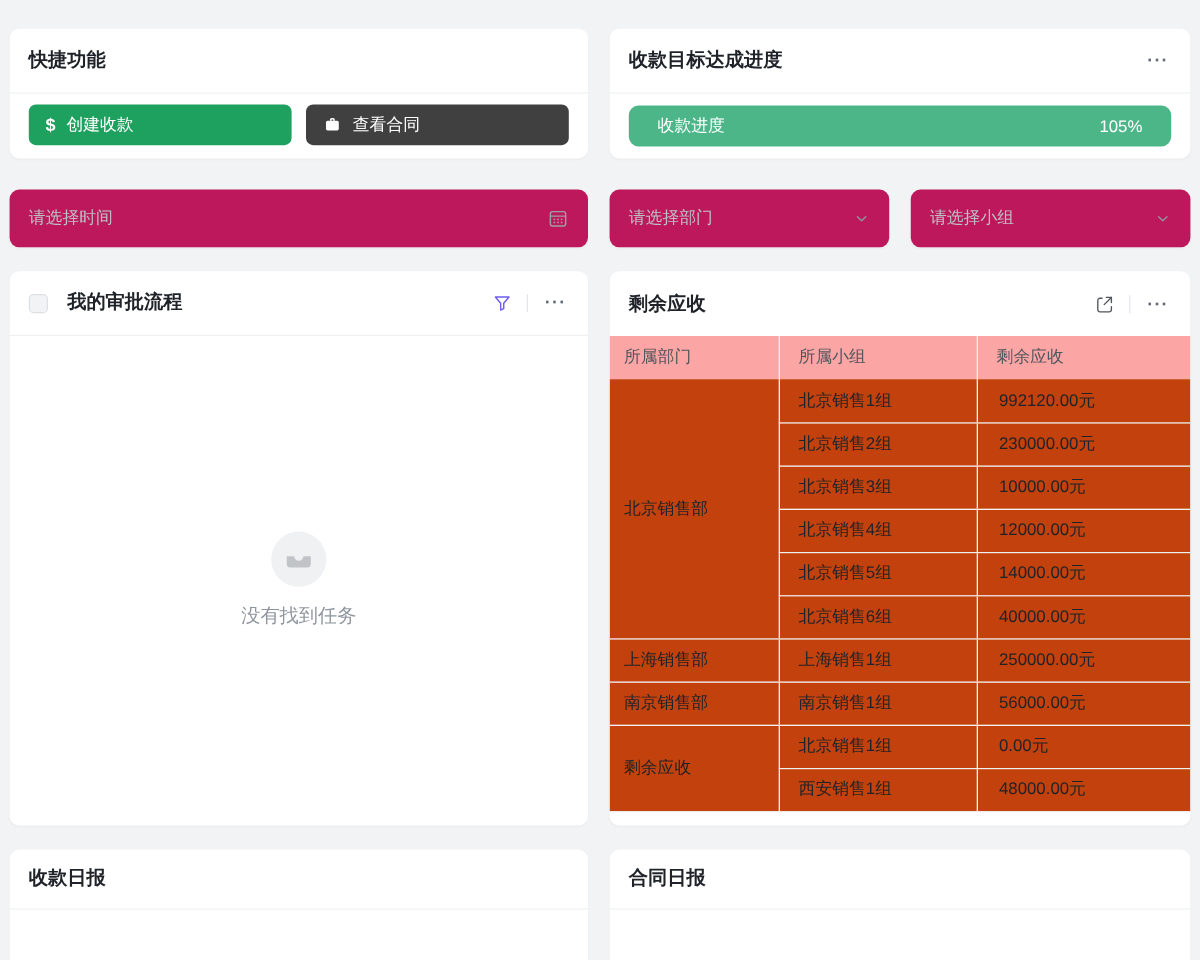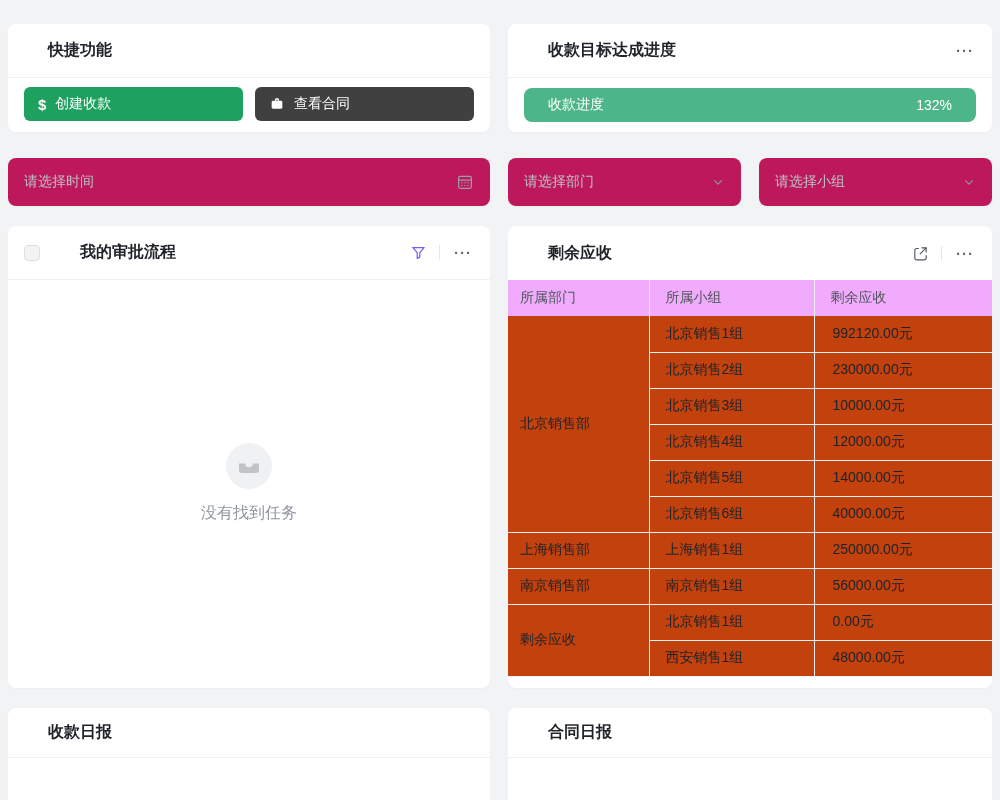--- a/index.html
+++ b/index.html
@@ -22,21 +22,21 @@
     box-shadow:0 1px 2px rgba(31,35,41,0.03);
     overflow:hidden;
   }
   .r1 { grid-row:1; } .r3 { grid-row:3; } .r5 { grid-row:5; } .r7 { grid-row:7; height:112px; }
   .c1 { grid-column:1; } .c2 { grid-column:2; }
 
   .card-header {
     height:54px; display:flex; align-items:center;
     padding:0 16px; border-bottom:1px solid #eff0f1;
   }
-  .card-title { font-size:16px; font-weight:700; color:#1f2329;margin-left:24px; }
+  .card-title { font-size:16px; font-weight:700; color:#1f2329; }
   .header-right { margin-left:auto; display:flex; align-items:center; gap:12px; }
   .v-divider { width:1px; height:15px; background:#e5e6eb; }
   .ellipsis {
     font-size:15px; font-weight:700; color:#646a73;
     letter-spacing:1px; line-height:1; cursor:pointer; padding:2px;
   }
   .icon-btn { display:flex; align-items:center; cursor:pointer; }
 
   
   .qa-body { display:flex; gap:12px; padding:9px 16px 0 16px; }
@@ -79,21 +79,21 @@
   }
   .empty-circle {
     width:46px; height:46px; border-radius:50%;
     background:#f0f1f2; display:flex; align-items:center; justify-content:center;
   }
   .empty-text { font-size:16px; color:#8f959e; }
 
   
   .rv-table { width:100%; border-collapse:collapse; table-layout:fixed; font-size:14px; }
   .rv-table th {
-    background:#f0abfc; color:#51565d; font-weight:400;
+    background:#fca5a5; color:#51565d; font-weight:400;
     height:36px; text-align:left; padding:0 0 0 16px;
     border-left:1px solid #ebedef;
   }
   .rv-table th:first-child { padding-left:12px; border-left:none; }
   .rv-table col.c-dept { width:141px; }
   .rv-table col.c-group { width:165px; }
   .rv-table td {
     height:36px; padding:0 0 0 16px; color:#1f2329;
     border-bottom:1px solid #f0f1f2; border-left:1px solid #f0f1f2;
     background:#c2410c;
@@ -133,21 +133,21 @@
   <section class="card r1 c2">
     <div class="card-header">
       <span class="card-title">收款目标达成进度</span>
       <div class="header-right">
         <span class="ellipsis">···</span>
       </div>
     </div>
     <div class="progress-wrap">
       <div class="progress-bar" style="background-color: rgb(77, 182, 137);">
         <span>收款进度</span>
-        <span>132%</span>
+        <span>105%</span>
       </div>
     </div>
   </section>
 
   <div class="r3 c1 filter-input">
     <span class="ph">请选择时间</span>
     <span style="display:flex;">
       <svg width="18" height="18" viewBox="0 0 24 24" fill="none" stroke="#9ca0a5" stroke-width="1.6">
         <rect x="3.5" y="4.5" width="17" height="16" rx="2.5"></rect>
         <line x1="3.5" y1="9.5" x2="20.5" y2="9.5"></line>

